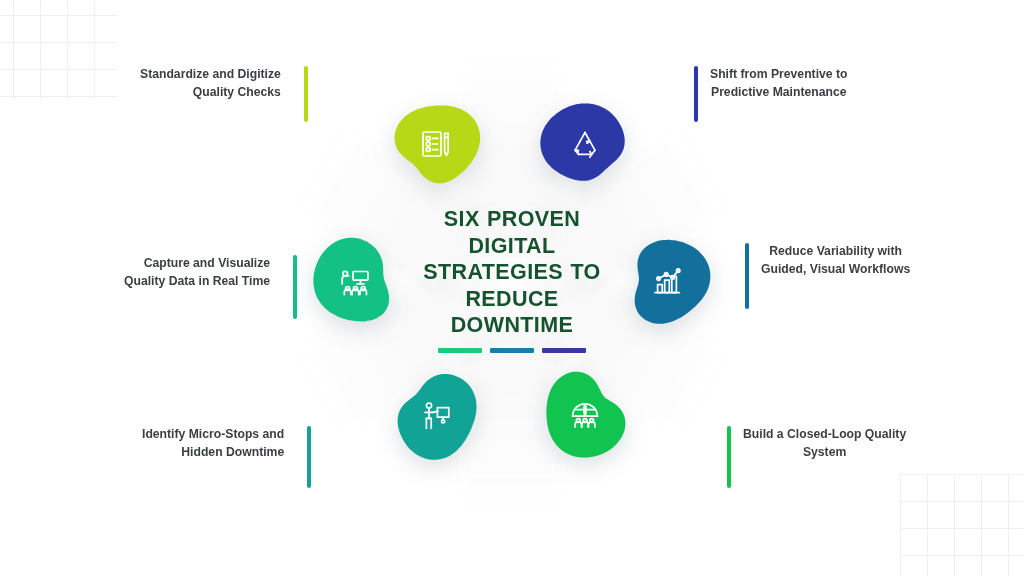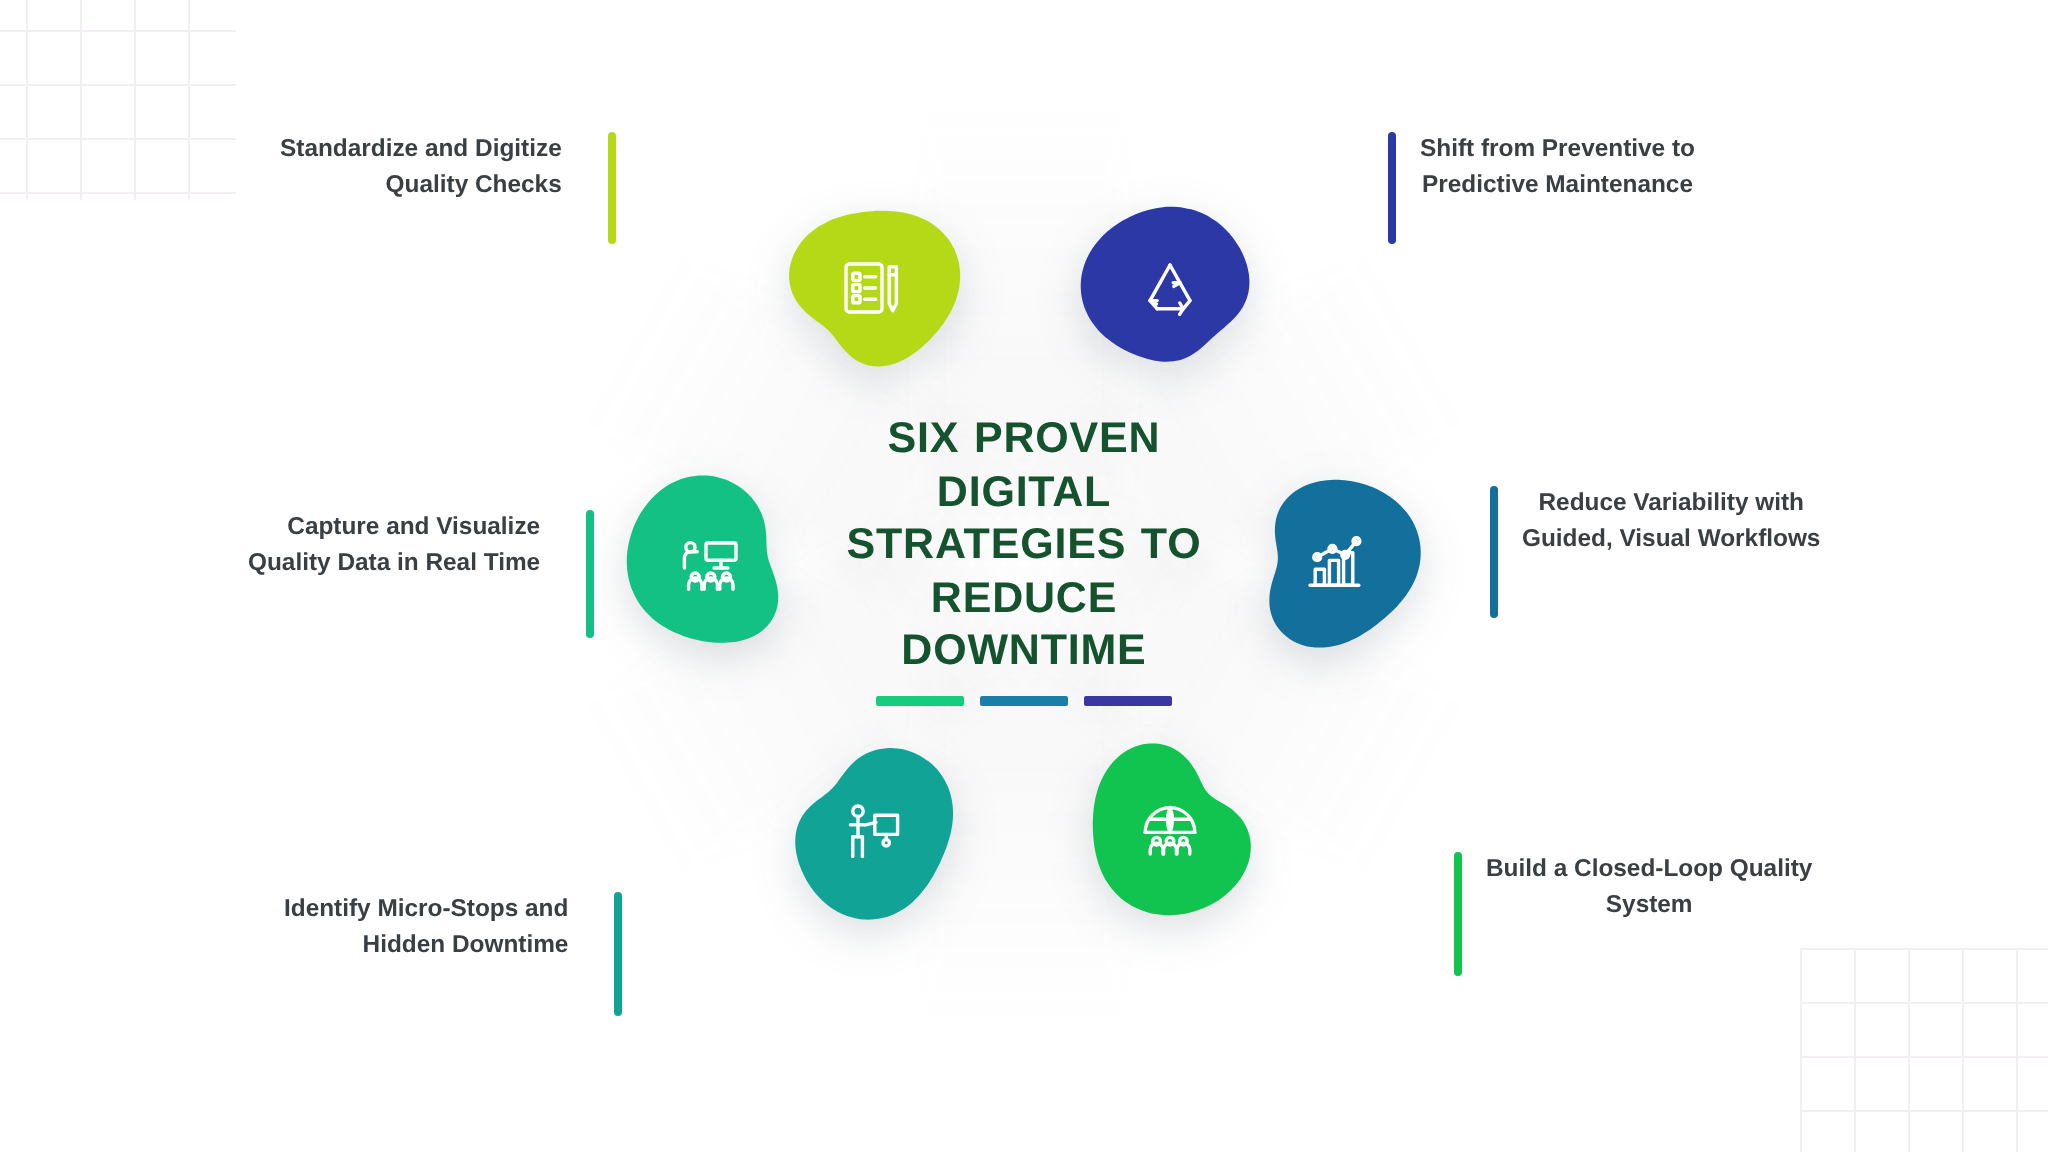--- a/index.html
+++ b/index.html
@@ -78,21 +78,21 @@
     font-size:12.2px;line-height:17.5px;font-weight:bold;
     color:#3a3f44;white-space:pre-line;
   }
   .label.left  .txt{text-align:right;padding-right:23px;}
   .label.right .txt{text-align:center; padding-left:12px;}
 
   #label-0{left:140px;top:66px;}
   #label-0 .bar{height:56px;}
   #label-2{left:88px;top:255px;margin-left:36px;}
   #label-2 .bar{height:64px;}
-  #label-4{left:142px;top:426px;margin-top:20px;}
+  #label-4{left:142px;top:426px;}
   #label-4 .bar{height:62px;}
 
   #label-1{left:694px;top:66px;}
   #label-1 .bar{height:56px;}
   #label-3{left:745px;top:243px;}
   #label-3 .bar{height:66px;}
   #label-5{left:694px;top:426px;padding-left:33px;}
   #label-5 .bar{height:62px;}
 </style>
 </head>

